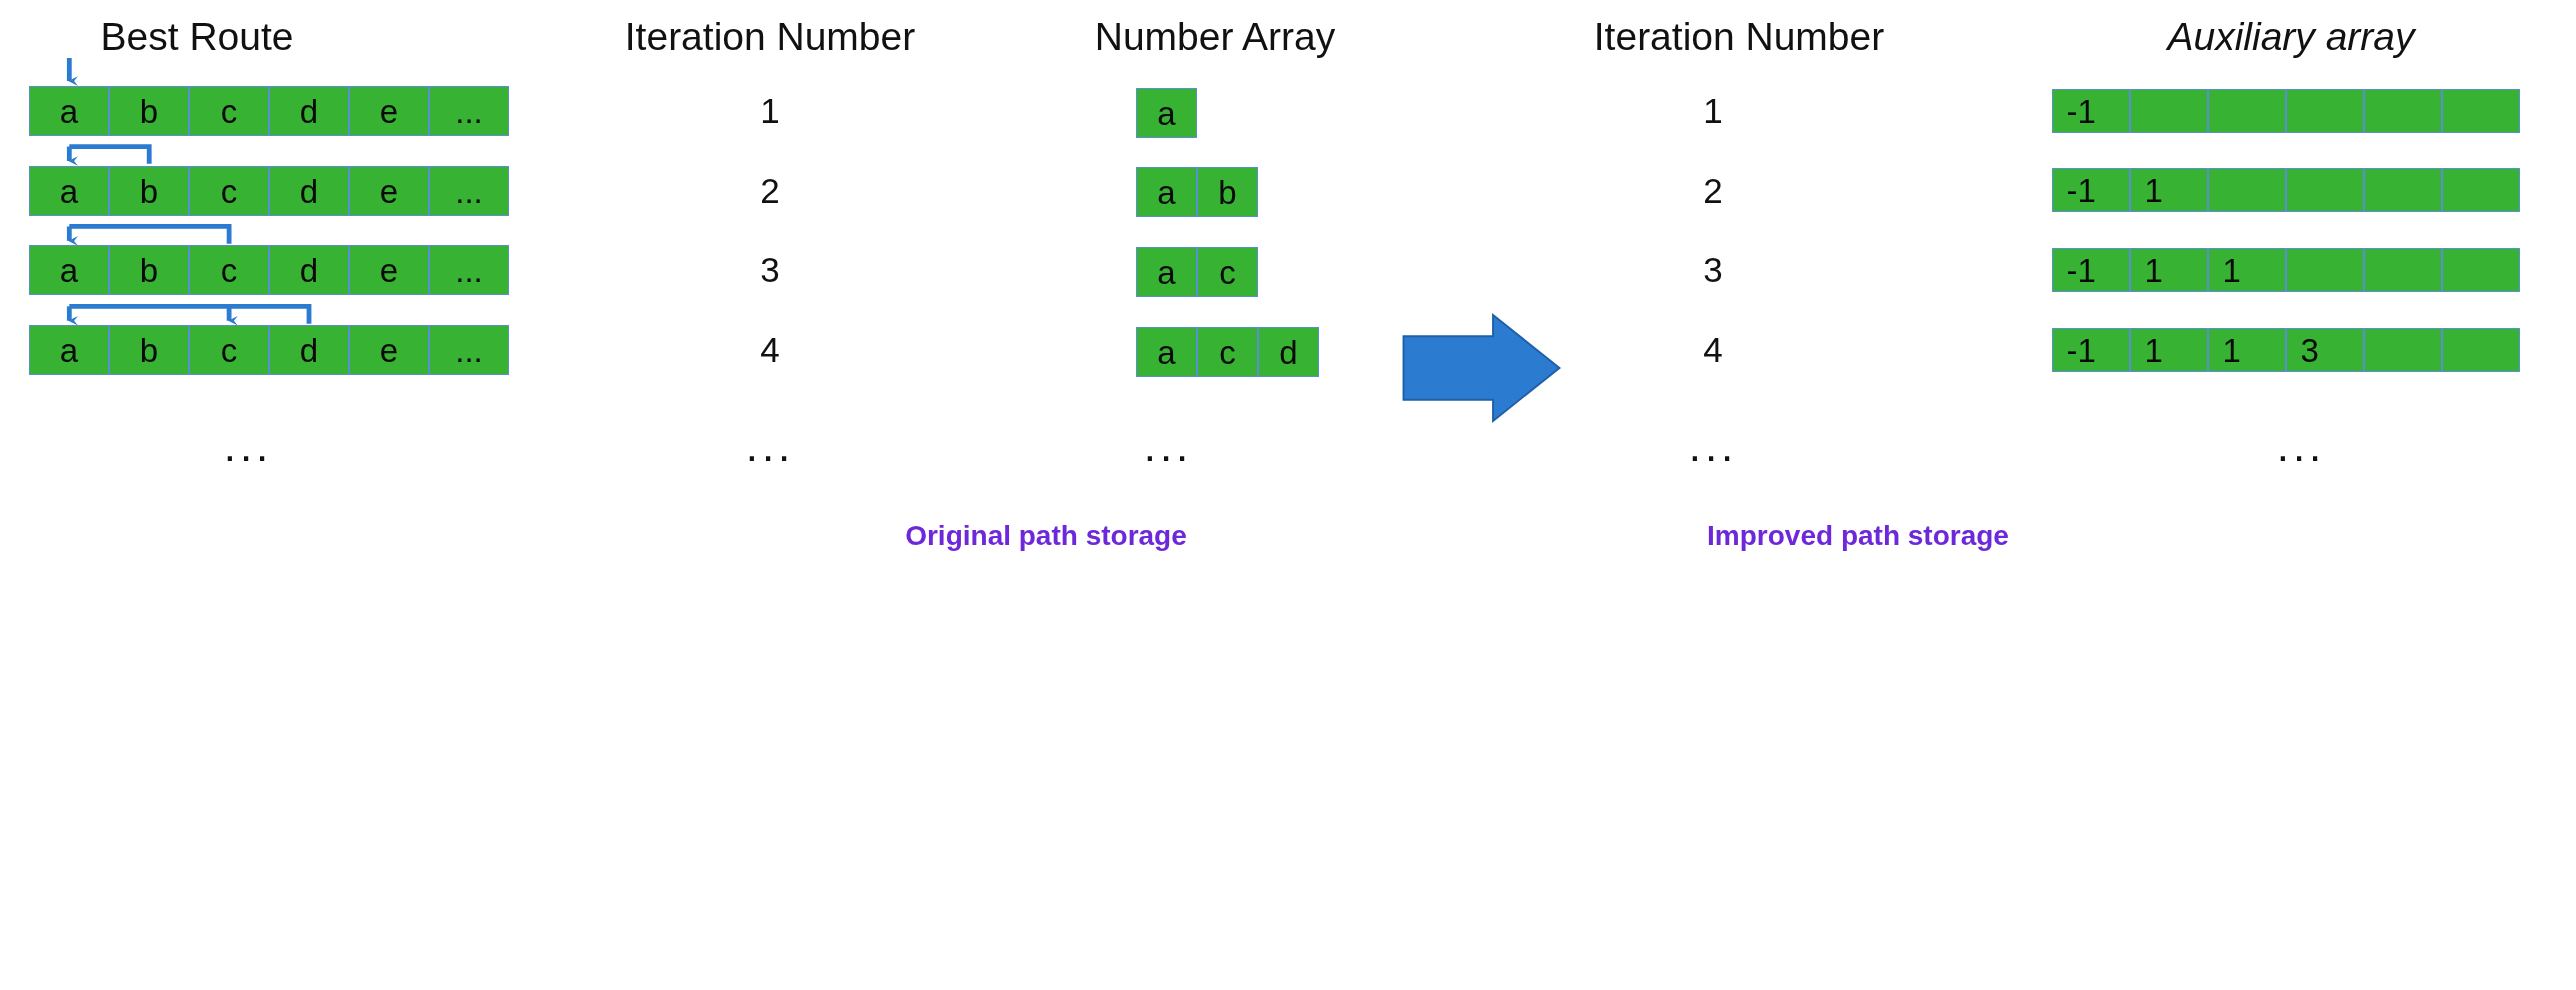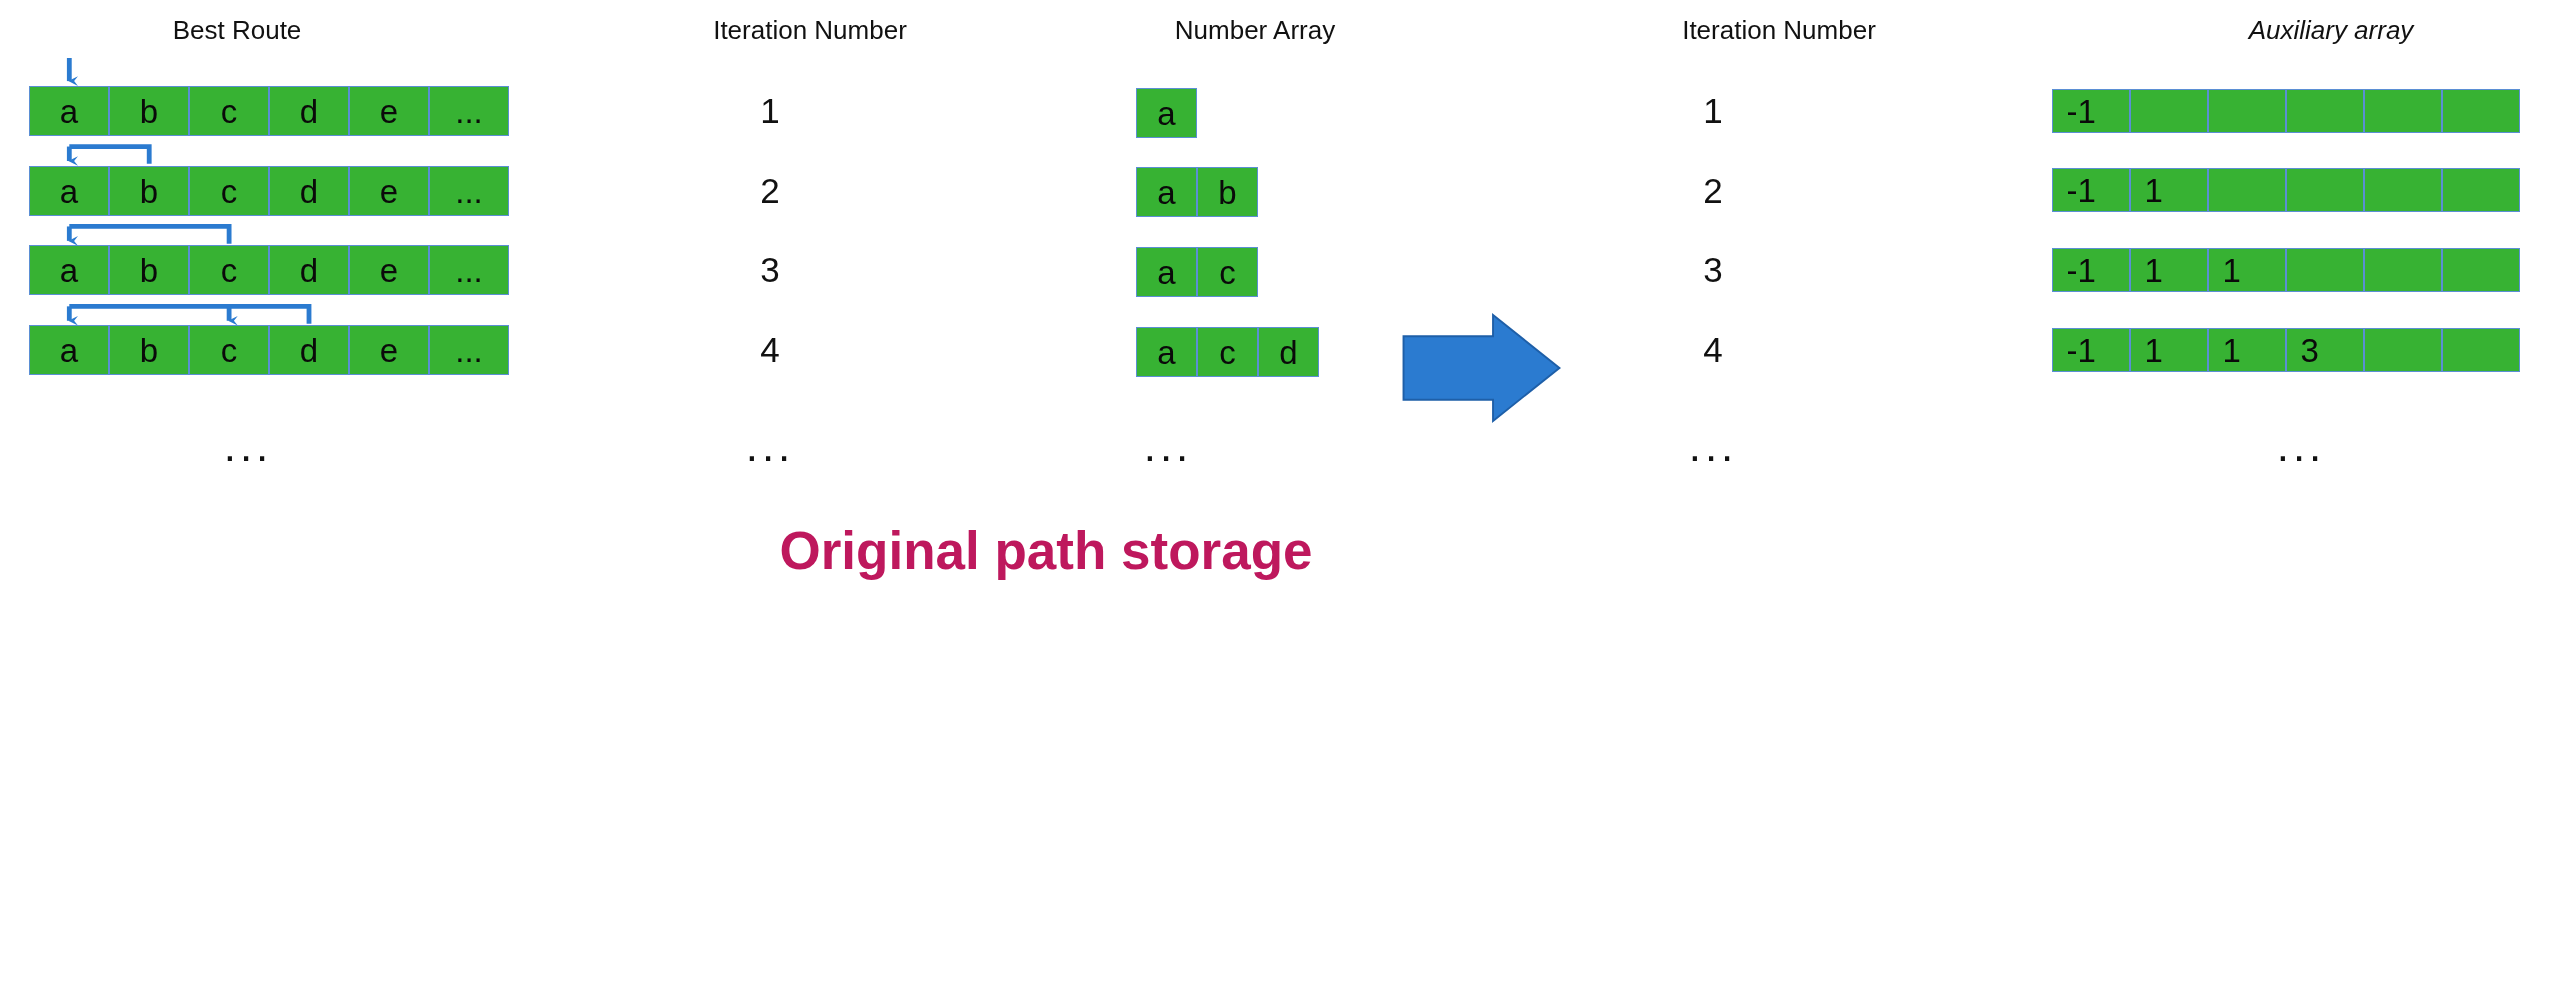--- a/index.html
+++ b/index.html
@@ -8,28 +8,27 @@
     background:#ffffff;
     font-family:"Liberation Sans", sans-serif;
     position:relative;
     overflow:hidden;
   }
   .stage{position:absolute;left:0;top:0;width:2576px;height:991px;}
 
   
   .col-head{
     position:absolute;
-    font-size:26px;
+    font-size:39px;
     color:#111111;
     font-weight:400;
     white-space:nowrap;
     text-align:center;
     transform:translateX(-50%);
     top:15.4px;
-    margin-left:40px;
   }
 
   
   .arr{position:absolute;display:flex;}
   .cell{
     box-sizing:border-box;
     background:#37b233;
     border:1px solid #5b8fd4;
     border-right-width:1px;
     display:flex;
@@ -64,23 +63,23 @@
     color:#111111;
     letter-spacing:3.9px;
     transform:translate(-50%,-50%);
     white-space:nowrap;
     line-height:1;
   }
 
   
   .caption{
     position:absolute;
-    font-size:53px;
+    font-size:28px;
     font-weight:bold;
-    color:#be185d;
+    color:#6d28d9;
     white-space:nowrap;
     transform:translateX(-50%);
   }
 
   
   .ovl{position:absolute;left:0;top:0;width:2576px;height:991px;pointer-events:none;}
 </style>
 </head>
 <body>
 
@@ -191,20 +190,21 @@
     <div class="cell left"></div>
   </div>
 
   <div class="ellip" style="left:248px;top:446px;">...</div>
   <div class="ellip" style="left:770px;top:446px;">...</div>
   <div class="ellip" style="left:1168px;top:446px;">...</div>
   <div class="ellip" style="left:1713px;top:446px;">...</div>
   <div class="ellip" style="left:2301px;top:446px;">...</div>
 
   <div class="caption" style="left:1046px;top:520px;">Original path storage</div>
+  <div class="caption" style="left:1858px;top:520px;">Improved path storage</div>
 
   <svg class="ovl" viewBox="0 0 2676 1029">
     <defs>
       <marker id="ah" markerWidth="14" markerHeight="14" refX="5" refY="10" orient="auto" markerUnits="userSpaceOnUse">
         <path d="M0,1 L5,11 L10,1 L5,5 Z" fill="#2b7bd0"></path>
       </marker>
     </defs>
 
     <g>
       <line x1="72" y1="60" x2="72" y2="84" stroke="#2b7bd0" stroke-width="5" marker-end="url(#ah)"></line>

